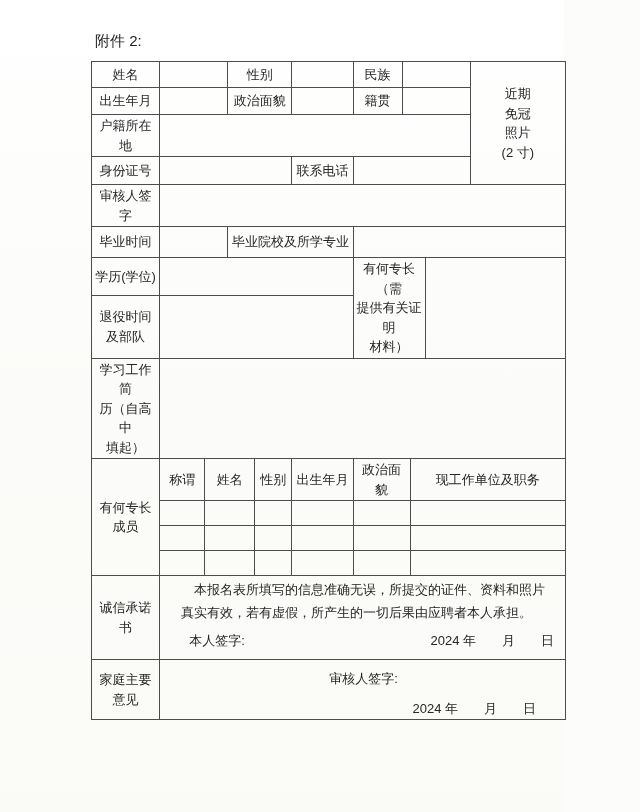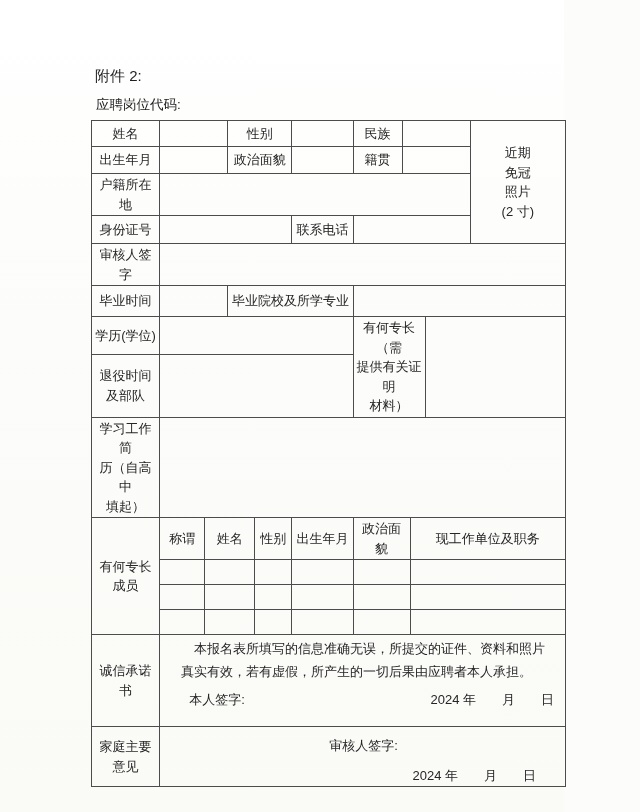--- a/index.html
+++ b/index.html
@@ -7,21 +7,21 @@
     width:640px;height:812px;
     background:#fcfcfa;
     font-family:"Liberation Sans","DejaVu Sans",sans-serif;
     color:#2a2a2a;
     overflow:hidden;
   }
   .sheet{
     width:564px;height:812px;
     background:linear-gradient(180deg,#ffffff 0%,#fcfcfa 40%,#fafaf7 100%);
     box-sizing:border-box;
-    padding-top:67px;
+    padding-top:32px;
   }
   .content{
     width:475px;
     margin-left:91px;
   }
   .attachment{
     font-size:15px;
     color:#1f1f1f;
     margin:0 0 10px 4px;
   }
@@ -62,35 +62,34 @@
   }
   .pledge-text{
     text-indent:2em;
     line-height:1.75;
     margin:2px 14px 0 2px;
   }
   .sig-line{
     display:flex;
     justify-content:space-between;
     align-items:flex-end;
-    margin:6px 2px 16px 26px;
+    margin:6px 2px 8px 26px;
     gap:46px;
   }
   .sig-line .date{margin-right:6px;}
   .review-sig{margin:8px 0 0 2px;}
   .review-date{text-align:right;margin:10px 26px 0 0;}
 </style>
 </head>
 <body>
 
 <div class="sheet">
   <div class="content">
 
     <div class="attachment">附件 2:</div>
-    <div class="code-label">应聘岗位代码:</div>
 
     <table class="form">
       <colgroup>
         <col style="width:68px">
           <col style="width:45px">
           <col style="width:23px">
         <col style="width:27px">
           <col style="width:37px">
           <col style="width:61px">
         <col style="width:49px">

